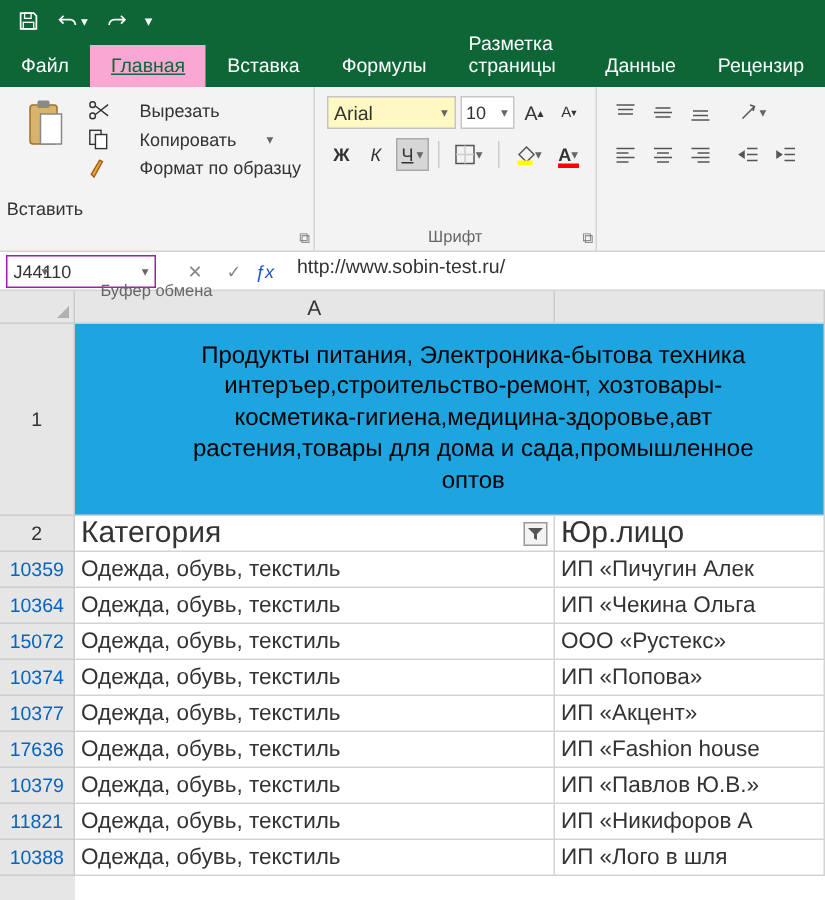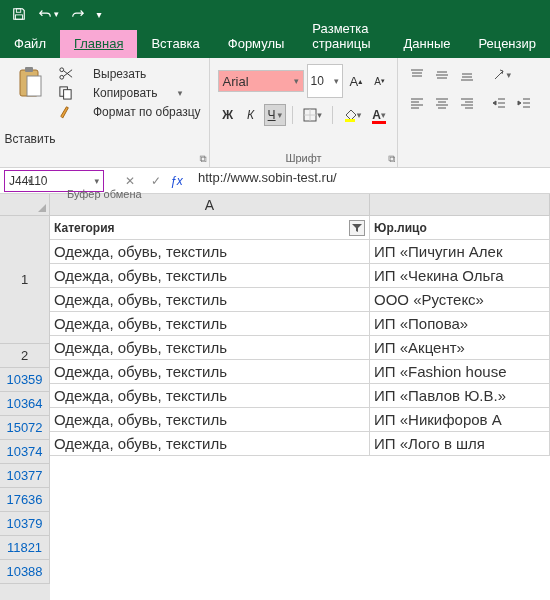--- a/index.html
+++ b/index.html
@@ -25,22 +25,22 @@
 .paste-big{width:44px;display:flex;flex-direction:column;align-items:center;cursor:pointer;padding-top:4px;gap:30px;}
 .paste-big .ic{width:30px;height:34px;}
 .paste-big .lbl{font-size:12px;margin-top:2px;}
 .clip-side{display:flex;flex-direction:column;justify-content:flex-start;gap:4px;padding-top:4px;margin-left:6px;}
 .clip-row{display:flex;align-items:center;gap:20px;cursor:pointer;font-size:12px;white-space:nowrap;}
 .clip-row svg{width:15px;height:15px;}
 
 
 .font-body{flex-direction:column;gap:6px;padding-top:2px;}
 .font-row{display:flex;align-items:center;gap:3px;}
-.font-name{border:1px solid #c5c5c5;background:#fca5a5;height:22px;font-size:13px;padding:0 4px;width:86px;display:flex;align-items:center;justify-content:space-between;cursor:pointer;}
-.font-size{border:1px solid #c5c5c5;background:#fff;height:22px;font-size:12px;width:36px;display:flex;align-items:center;justify-content:space-between;padding:16px 3px;cursor:pointer;}
+.font-name{border:1px solid #c5c5c5;background:#fef9c3;height:22px;font-size:13px;padding:0 4px;width:86px;display:flex;align-items:center;justify-content:space-between;cursor:pointer;}
+.font-size{border:1px solid #c5c5c5;background:#fff;height:22px;font-size:12px;width:36px;display:flex;align-items:center;justify-content:space-between;padding:4px 3px;cursor:pointer;}
 .mini-btn{border:1px solid transparent;padding:2px 3px;cursor:pointer;display:flex;align-items:center;justify-content:center;min-width:20px;height:22px;}
 .mini-btn svg{width:14px;height:14px;}
 
 
 .align-body{flex-direction:column;gap:6px;padding-top:2px;}
 
 
 .fbarrow{height:26px;display:flex;align-items:center;border-bottom:1px solid #d4d4d4;background:#fff;}
 .namebox{width:100px;border:1px solid #a21caf;height:22px;margin:16px 4px;padding:0 4px;font-size:12px;display:flex;align-items:center;justify-content:space-between;}
 .fx-controls{display:flex;align-items:center;gap:2px;margin-left:10px;}
@@ -59,21 +59,21 @@
 .cells{flex:1;}
 .colhdr-row{height:22px;display:flex;}
 .colhdr{border-right:1px solid #ccc;border-bottom:1px solid #ccc;background:#e6e6e6;display:flex;align-items:center;justify-content:center;font-size:14px;cursor:pointer;}
 .cA{width:320px;}
 .cB{flex:1;min-width:180px;text-align:center;}
 .row{display:flex;height:24px;}
 .row.first{height:128px;}
 .cell{border-right:1px solid #d4d4d4;border-bottom:1px solid #d4d4d4;padding:1px 4px;overflow:hidden;white-space:nowrap;display:flex;align-items:center;}
 .row.first .cell{white-space:normal;}
 .bluecell{background:#1ea5df;color:#000;font-size:16px;text-align:center;justify-content:center;align-items:center;line-height:1.3;padding:6px 0 6px 32px;}
-.hdrcell{font-weight:bold;font-size:12px;}
+.hdrcell{font-weight:normal;font-size:20px;}
 .filter{margin-left:auto;width:16px;height:16px;border:1px solid #999;display:flex;align-items:center;justify-content:center;background:#f3f3f3;}
 .filter svg{width:10px;height:10px;}
 .dd{font-size:9px;color:#666;}
 .dialog-launcher{position:absolute;right:2px;bottom:2px;font-size:10px;color:#777;cursor:pointer;}
 .group{position:relative;}
 </style>
 </head>
 <body>
 
 <div class="titlebar">
@@ -287,20 +287,27 @@
     <div class="rowhdr blue">17636</div>
     <div class="rowhdr blue">10379</div>
     <div class="rowhdr blue">11821</div>
     <div class="rowhdr blue">10388</div>
   </div>
   <div class="cells">
     <div class="colhdr-row">
       <div class="colhdr cA">A</div>
       <div class="colhdr cB"></div>
     </div>
+    <div class="row first">
+      <div class="cell bluecell" style="width:100%;white-space:pre-line">Продукты питания, Электроника-бытова техника
+интеръер,строительство-ремонт, хозтовары-
+косметика-гигиена,медицина-здоровье,авт
+растения,товары для дома и сада,промышленное
+оптов</div>
+    </div>
     <div class="row">
       <div class="cell cA hdrcell">
           <span>Категория</span>
           <div class="filter">
             <svg viewBox="0 0 10 10">
               <path d="M0 1h10L6 5v4l-2-1V5z" fill="#555"></path>
             </svg>
           </div>
         </div>
       <div class="cell cB hdrcell">Юр.лицо</div>

